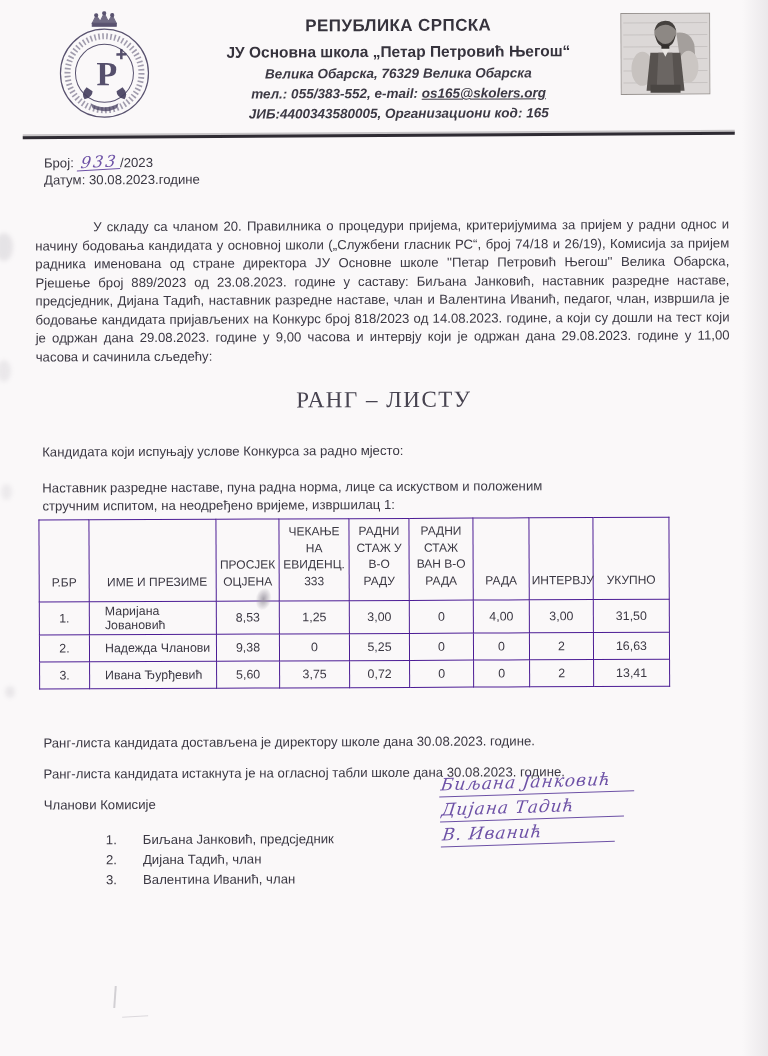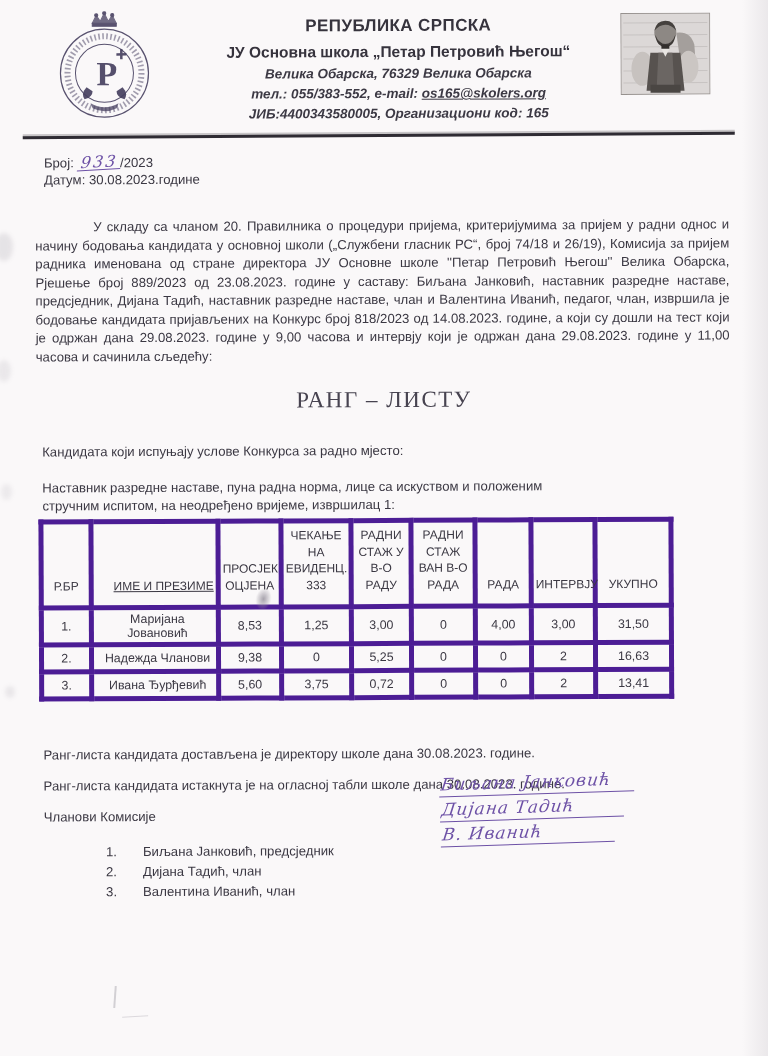--- a/index.html
+++ b/index.html
@@ -37,28 +37,28 @@
   }
   .doc-title{
     margin-top:22px; text-align:center;
     font-family:"Liberation Serif",serif; font-size:23px; letter-spacing:1.5px; color:#474350;
   }
   .subtitle{margin:30px 38px 0 42px; font-size:13.2px;}
   .position-line{margin:20px 170px 0 42px; font-size:13.2px; line-height:17.5px;}
 
   
   table.rank{border-collapse:collapse; margin:5px 0 0 38px; table-layout:fixed; width:630px;}
-  table.rank th, table.rank td{border:5px solid #4c1d95; font-weight:normal;}
+  table.rank th, table.rank td{border:1px solid #4c1d95; font-weight:normal;}
   table.rank th{
     font-size:12px; line-height:16.5px; vertical-align:bottom; text-align:center;
     padding:4px 2px 11px 2px; white-space:pre-line; height:78px; box-sizing:border-box; color:#3b3843;
   }
-  table.rank th.al{text-align:right; padding-left:11px;text-decoration:underline;}
+  table.rank th.al{text-align:center; padding-left:11px;}
   table.rank td{font-size:12.4px; text-align:center; height:27px; padding:2px; box-sizing:border-box;}
-  table.rank td.name{text-align:center; padding-left:7px;}
+  table.rank td.name{text-align:left; padding-left:15px;}
 
   
   .statement{margin:0 38px 0 42px; font-size:13.2px;}
   .st1{margin-top:46px;}
   .st2{margin-top:16px;}
   .committee-heading{margin:16px 0 0 42px; font-size:13.2px;}
   .members{margin:20px 0 0 104px; font-size:13.2px;}
   .member-row{margin-bottom:5px;}
   .member-num{display:inline-block; width:37px;}
 

